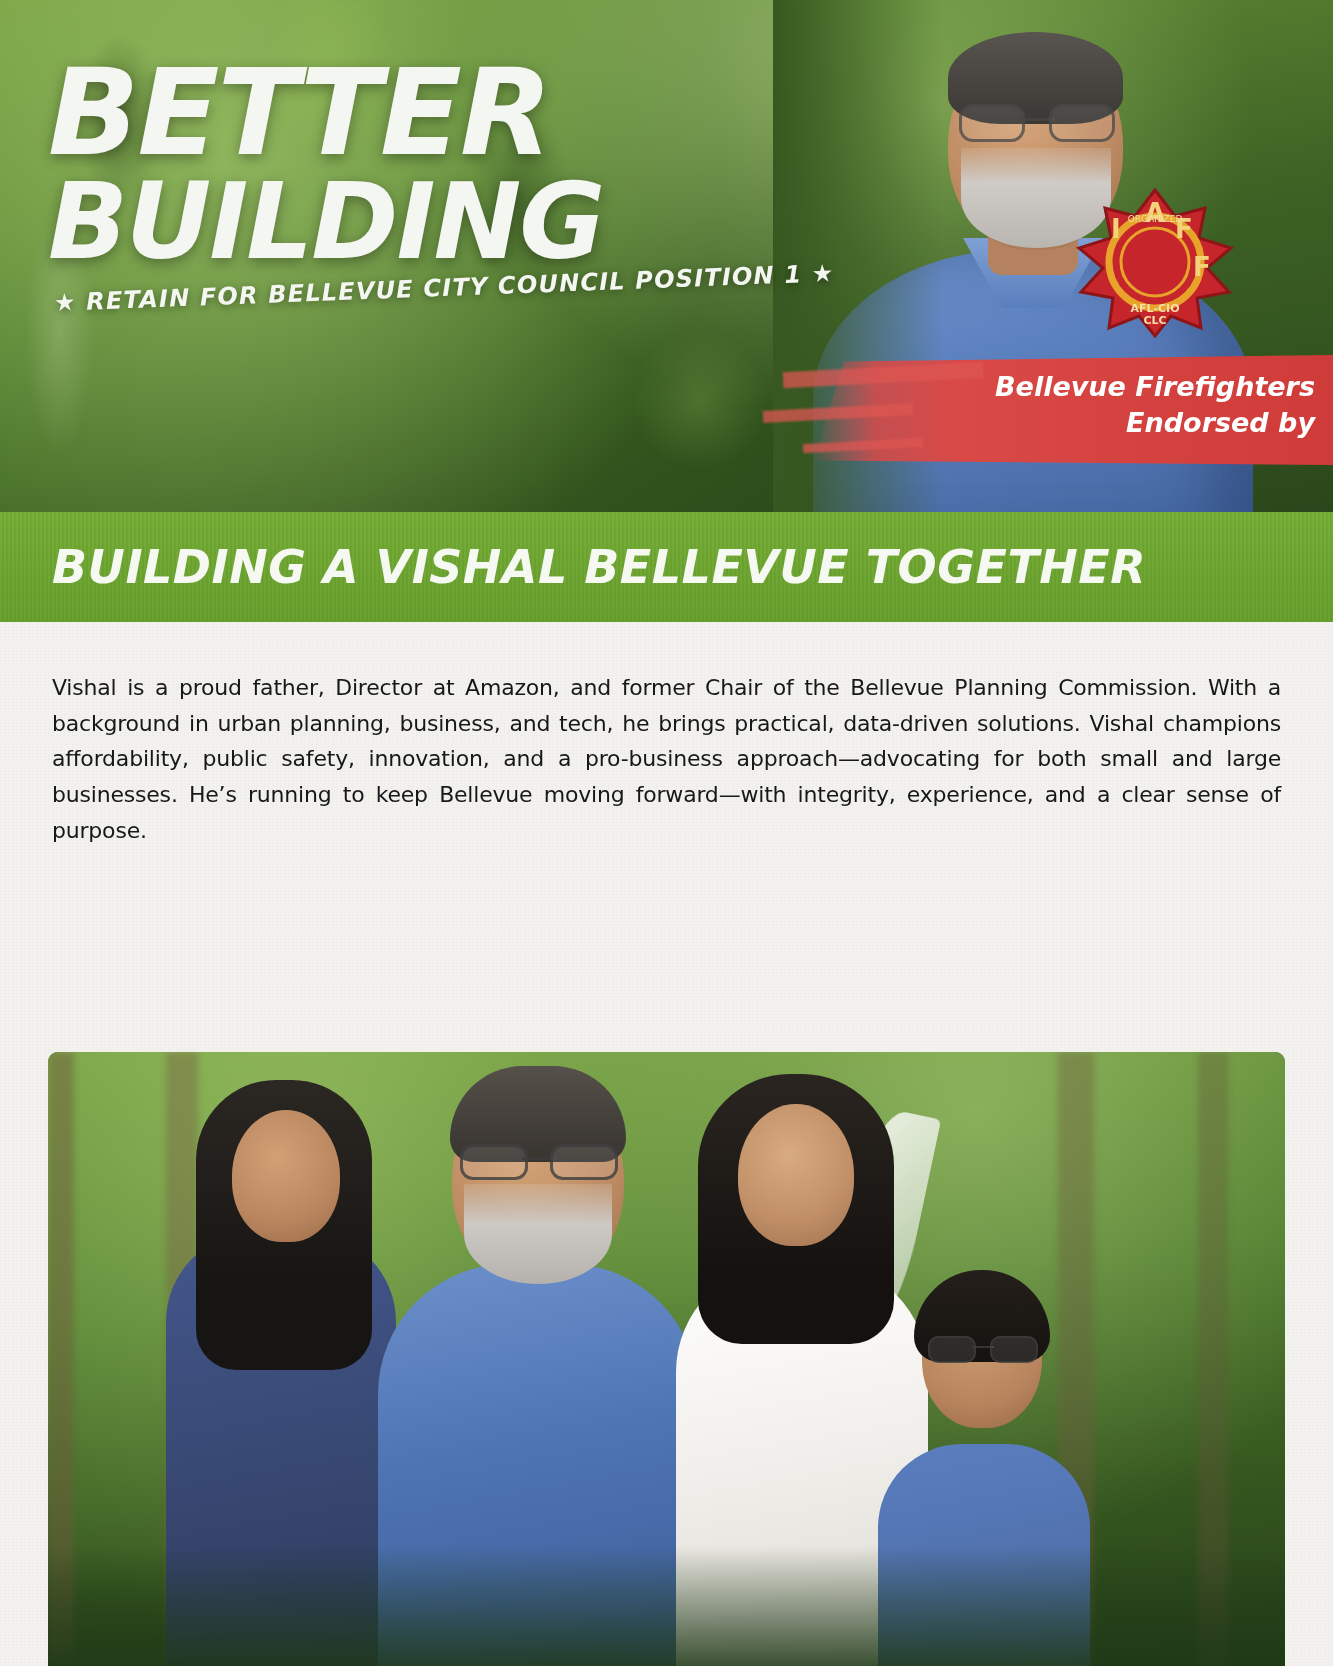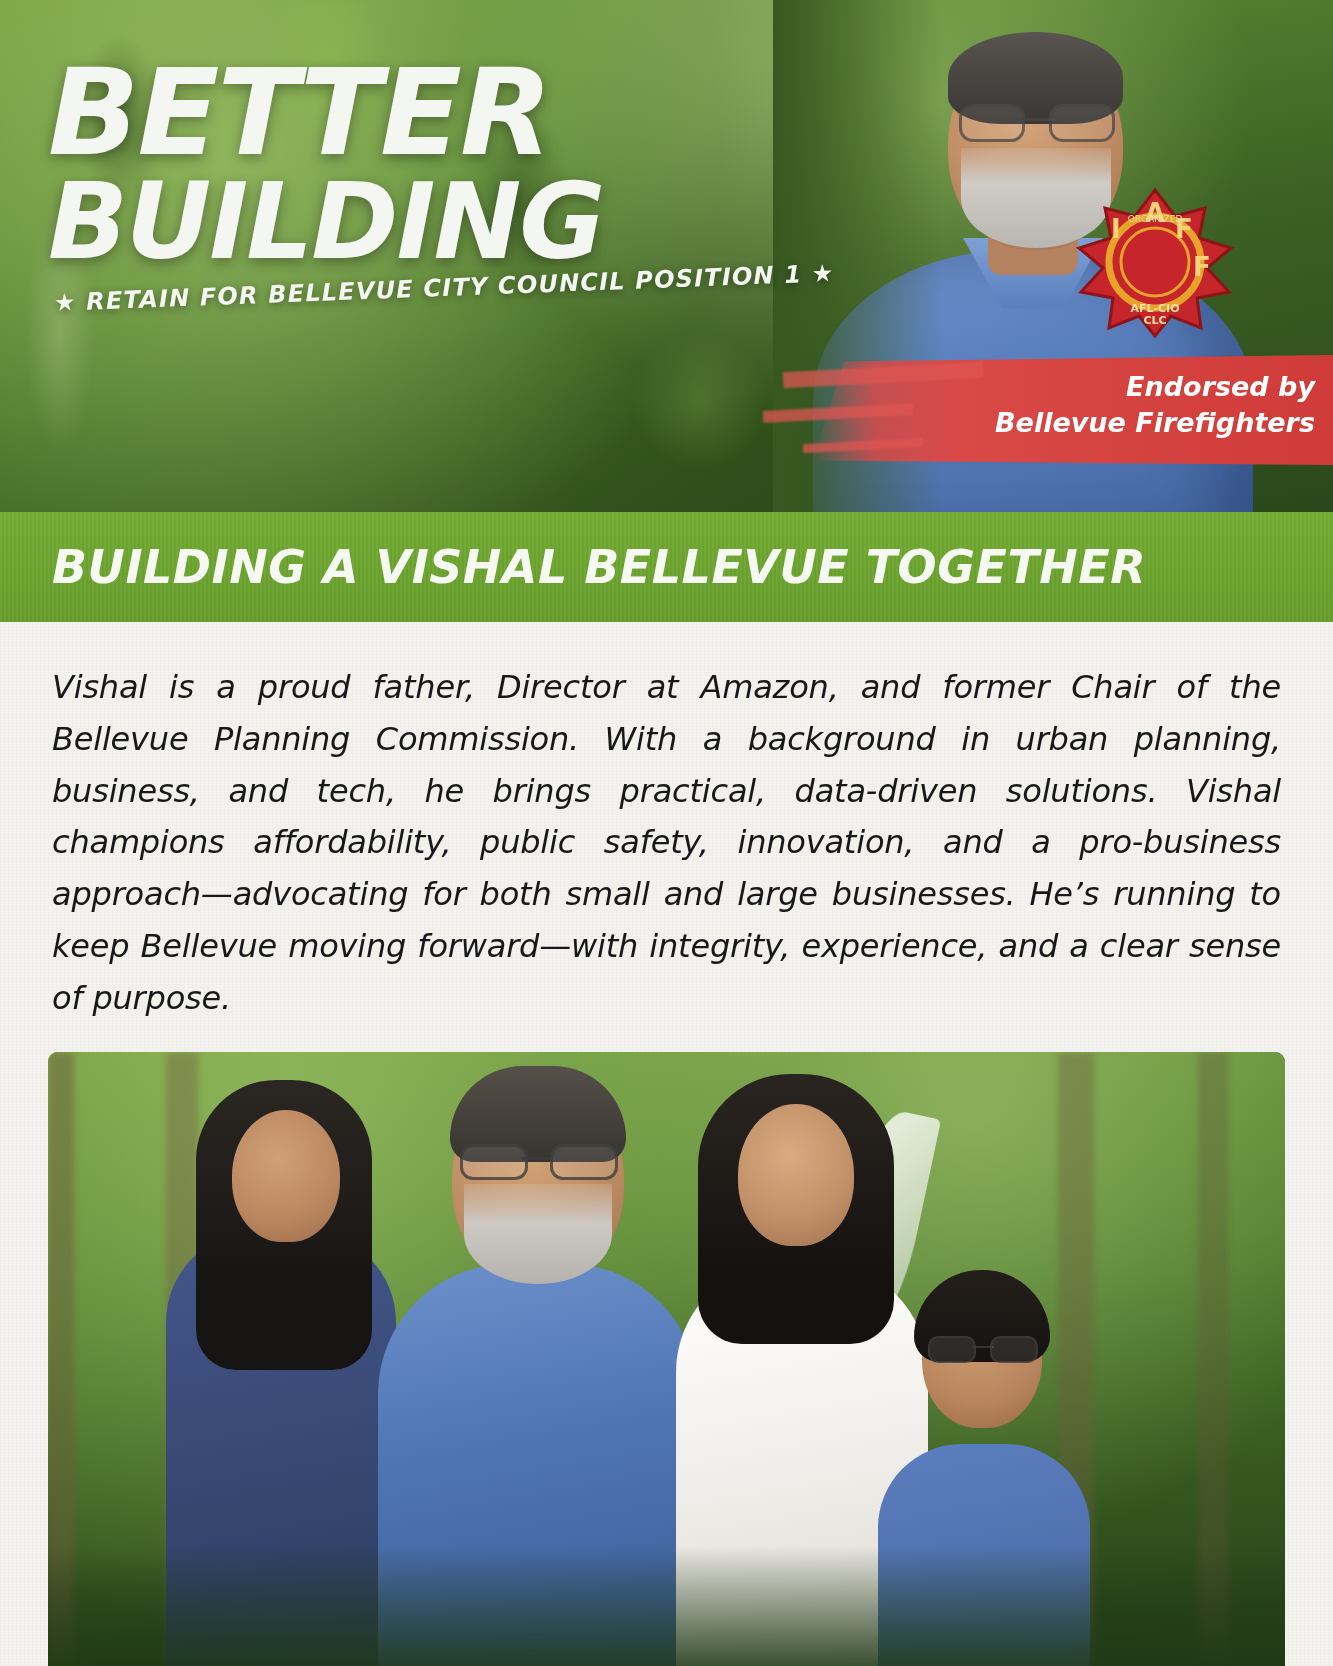--- a/index.html
+++ b/index.html
@@ -256,28 +256,27 @@
     width: 1333px;
     background: #f4f2ee;
     background-image:
       repeating-linear-gradient(0deg, rgba(0,0,0,0.012) 0 1px, rgba(255,255,255,0) 1px 3px),
       repeating-linear-gradient(90deg, rgba(0,0,0,0.012) 0 1px, rgba(255,255,255,0) 1px 4px);
     padding: 36px 0 0 0;
     height: 1044px;
     box-sizing: border-box;
   }
   .bio {
-    margin: 4px 52px;
+    margin: 12px 52px;
     font-family: "DejaVu Sans", sans-serif;
-    font-size: 32px;
+    font-size: 22px;
     line-height: 1.62;
     color: #17181a;
     text-align: justify;
     letter-spacing: -0.2px;
-    font-style: italic;
   }
 
   
   .family-photo {
     position: absolute;
     left: 48px;
     top: 430px;
     width: 1237px;
     height: 614px;
     border-radius: 10px 10px 0 0;
@@ -460,22 +459,22 @@
       </g>
     </svg>
   </div>
 
   <div class="endorse">
     <div class="endorse-shape"></div>
     <div class="endorse-streak"></div>
     <div class="endorse-streak s2"></div>
     <div class="endorse-streak s3"></div>
     <div class="endorse-text">
+      <div>Bellevue Firefighters</div>
       <div>Endorsed by</div>
-      <div>Bellevue Firefighters</div>
     </div>
   </div>
 </section>
 
 <section class="greenbar">
   <h2>BUILDING A VISHAL BELLEVUE TOGETHER</h2>
 </section>
 
 <section class="content">
   <p class="bio">Vishal is a proud father, Director at Amazon, and former Chair of the Bellevue Planning Commission. With a background in urban planning, business, and tech, he brings practical, data-driven solutions. Vishal champions affordability, public safety, innovation, and a pro-business approach—advocating for both small and large businesses. He’s running to keep Bellevue moving forward—with integrity, experience, and a clear sense of purpose.</p>

